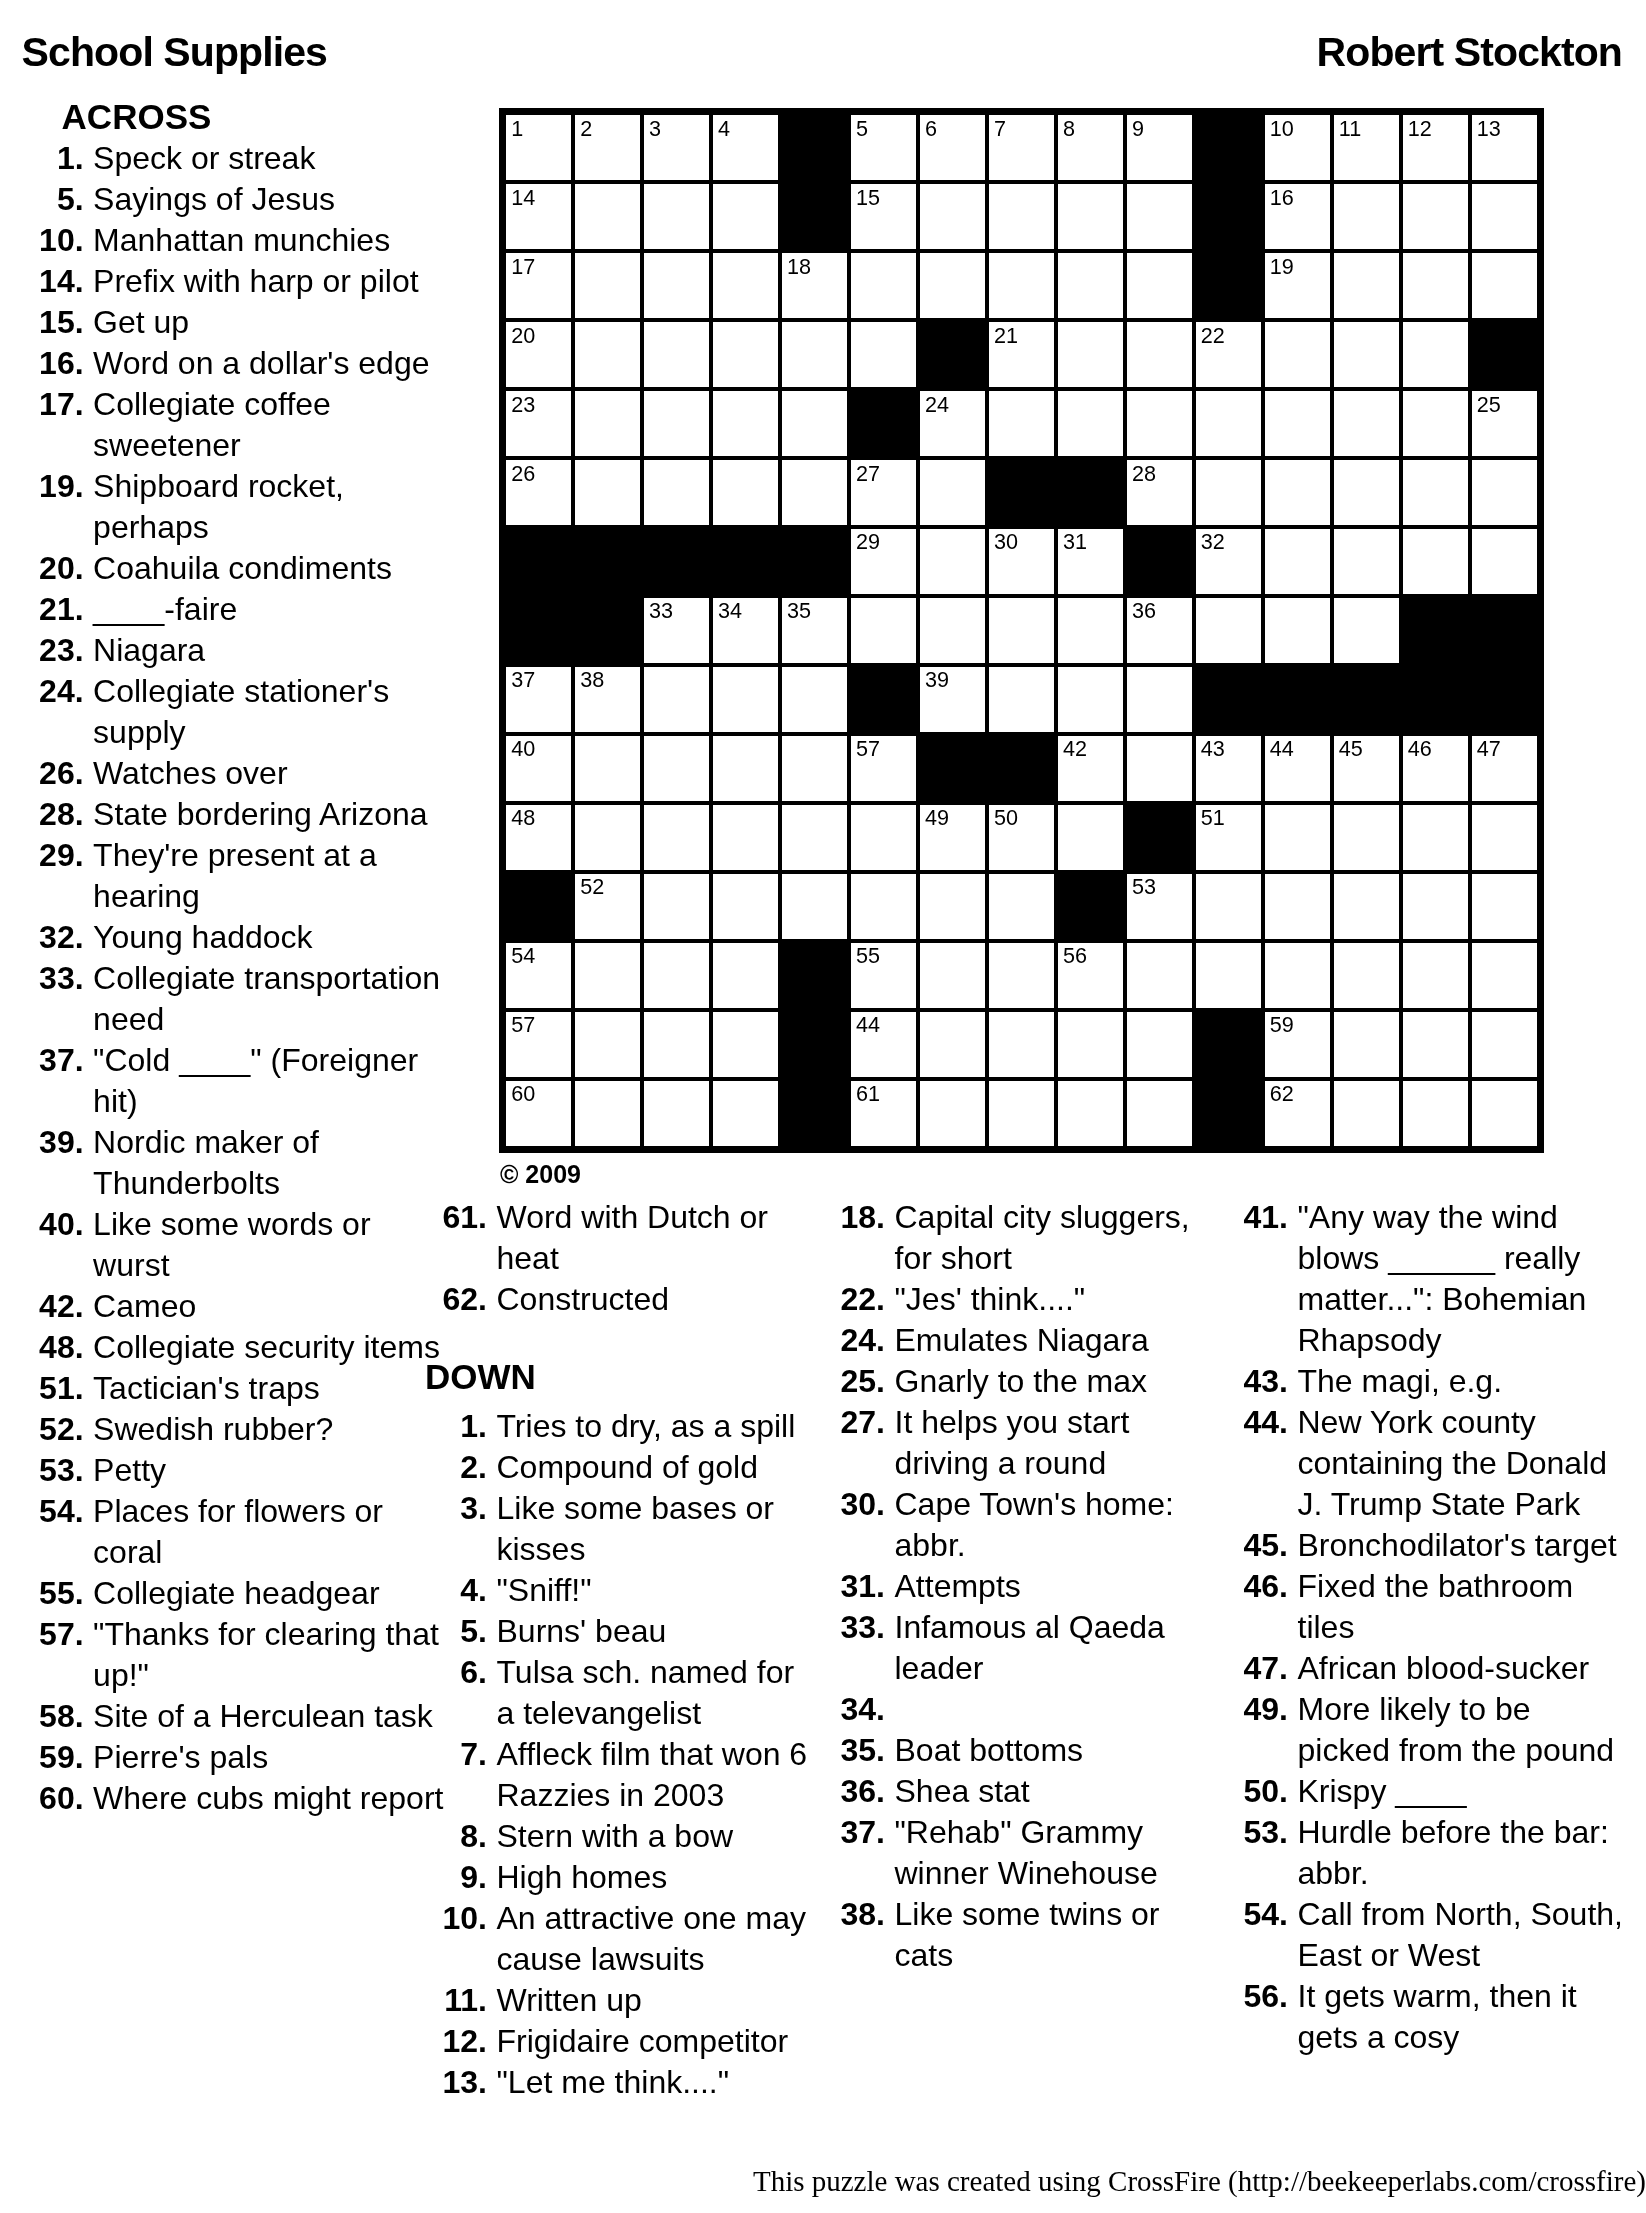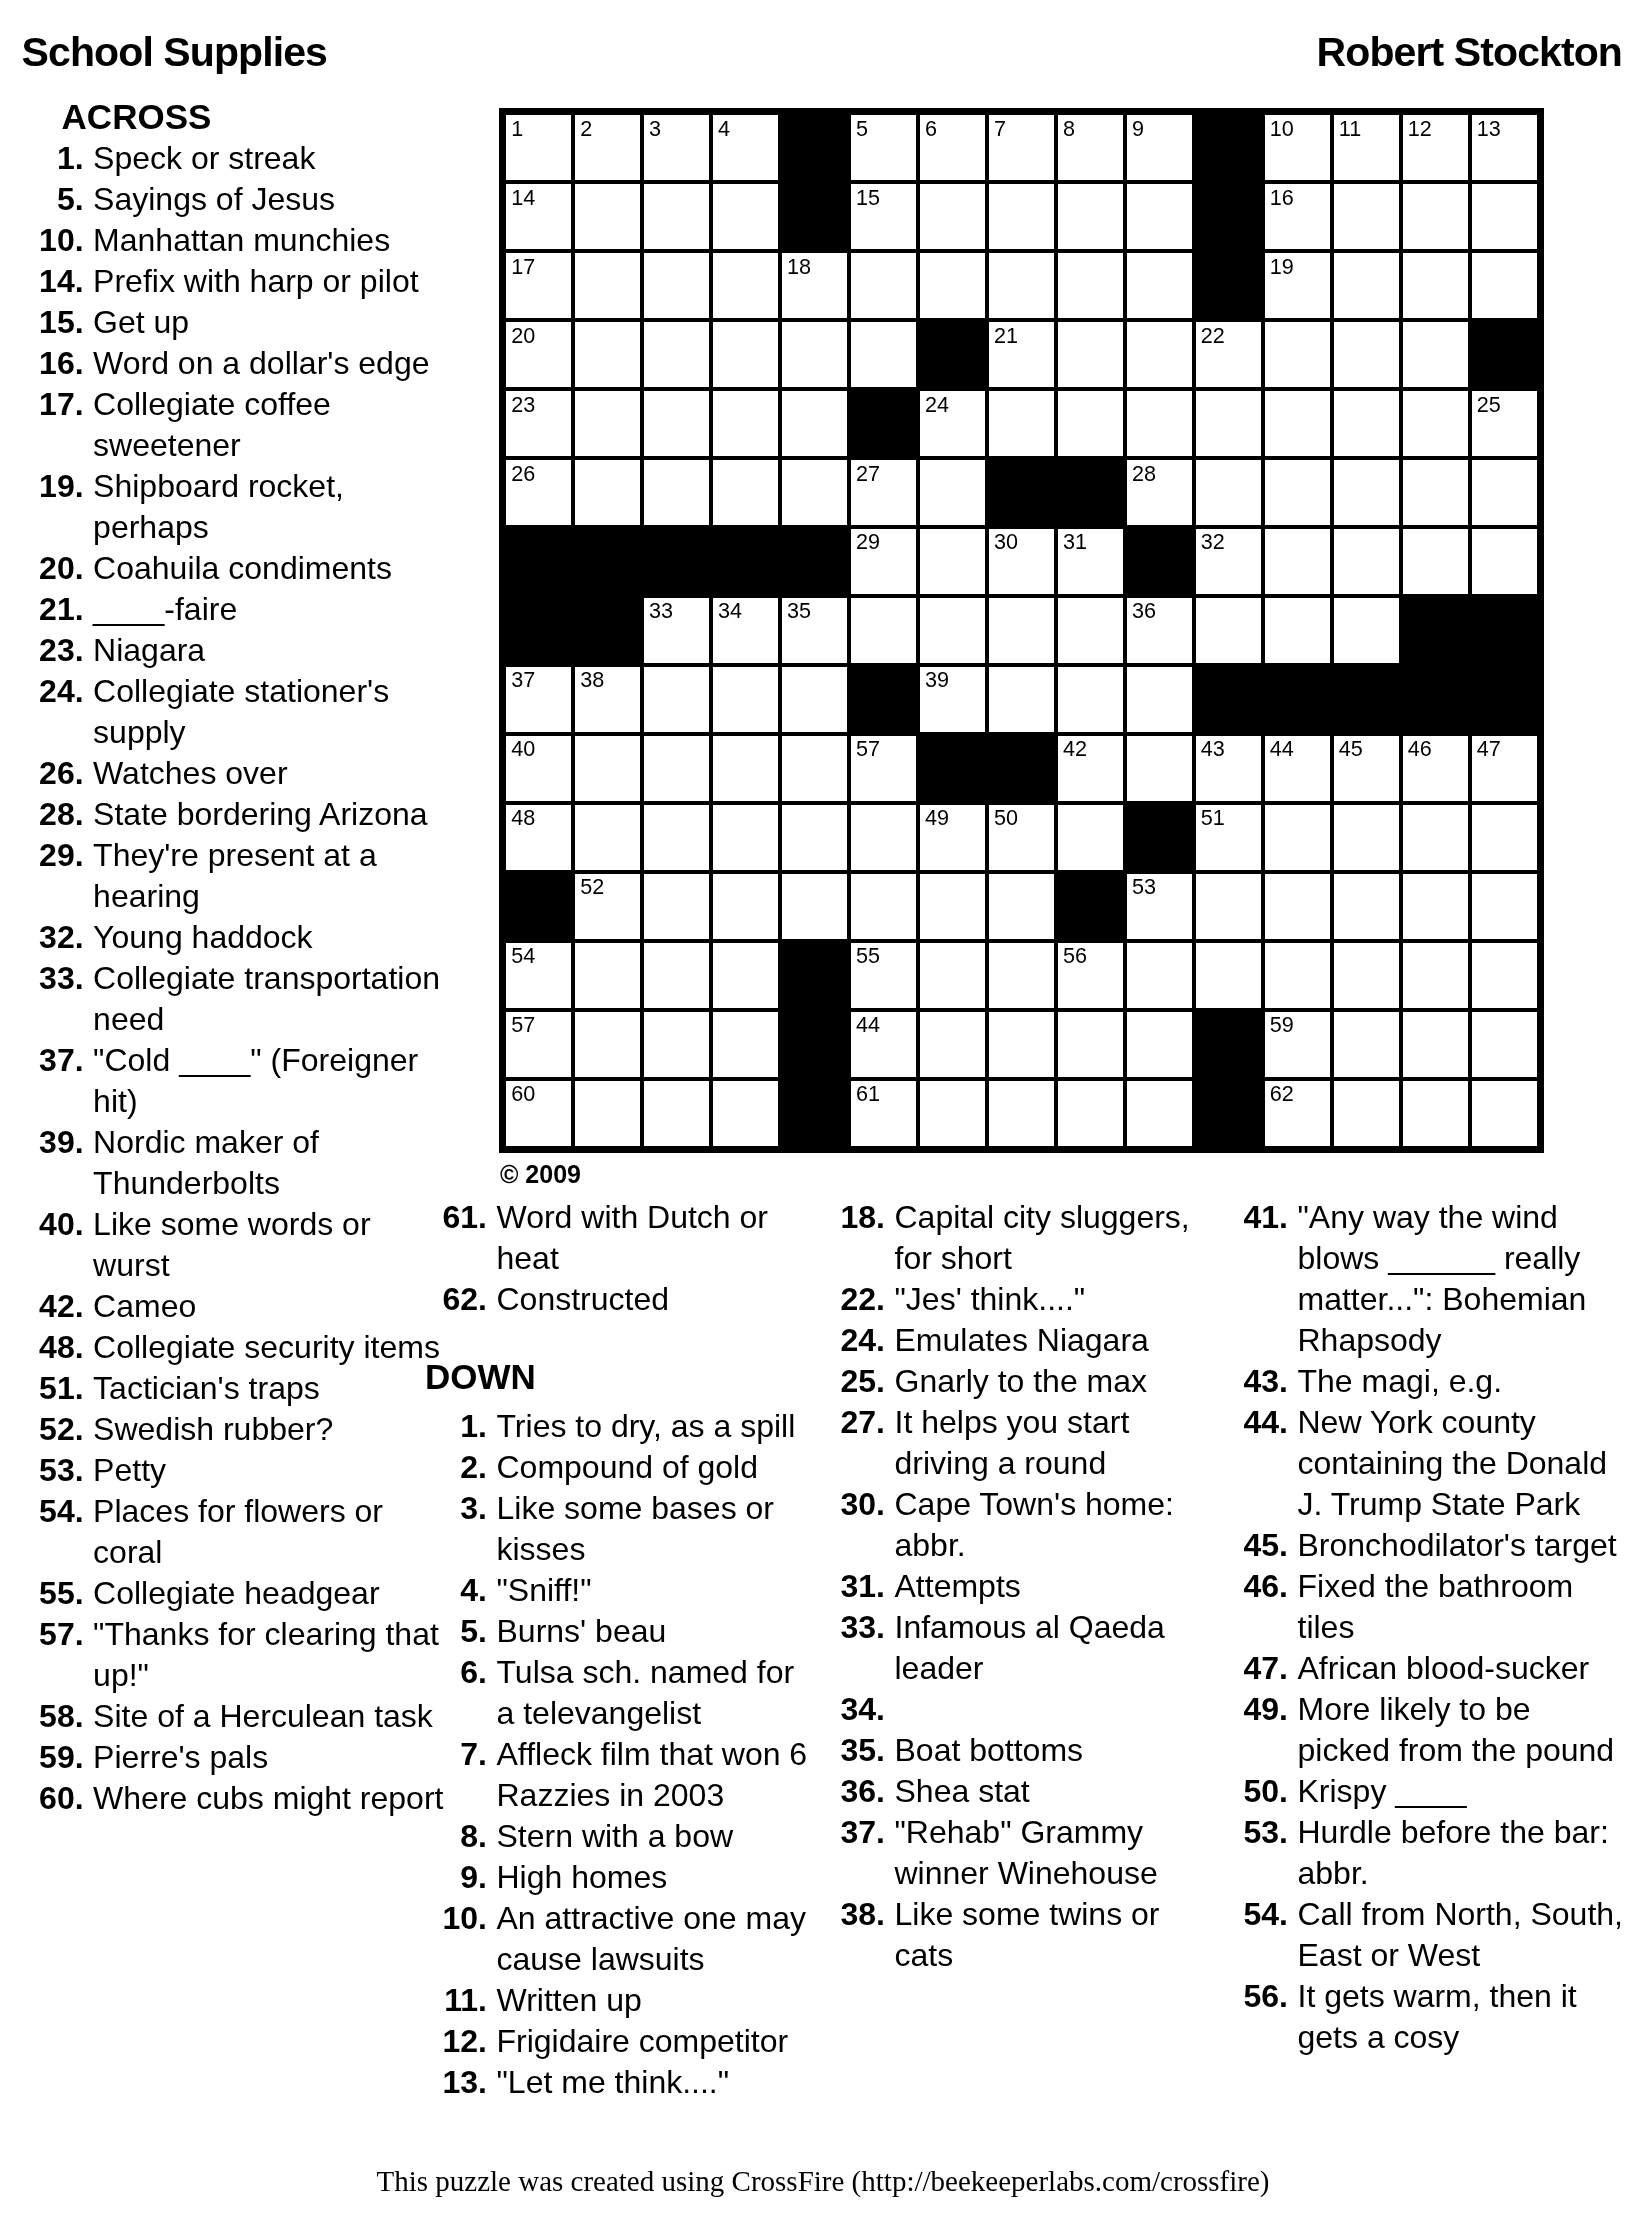--- a/index.html
+++ b/index.html
@@ -25,21 +25,21 @@
   #grid{
     position:absolute;left:499px;top:108px;width:1045px;height:1045px;
     box-sizing:border-box;border:7px solid #000;background:#000;
     display:grid;grid-template-columns:repeat(15,1fr);grid-template-rows:repeat(15,1fr);gap:3.5px;
   }
   .cell{background:#fff;position:relative;}
   .cell.black{background:#000;}
   .cellnum{position:absolute;top:1.7px;left:5.2px;font-size:21.6px;line-height:1.1;}
   #copyright{position:absolute;left:500px;top:1160px;font-size:25px;font-weight:bold;}
   #footer{
-    position:absolute;left:0;right:0;top:2165px;text-align:center;
+    position:absolute;left:0;right:0;top:2165px;text-align:right;
     font-family:"Liberation Serif","DejaVu Serif",serif;font-size:29px;
   }
 </style>
 </head>
 <body>
 
 <div class="title">School Supplies</div>
 <div class="author">Robert Stockton</div>
 
 <div id="across-header" class="section-header">ACROSS</div>

